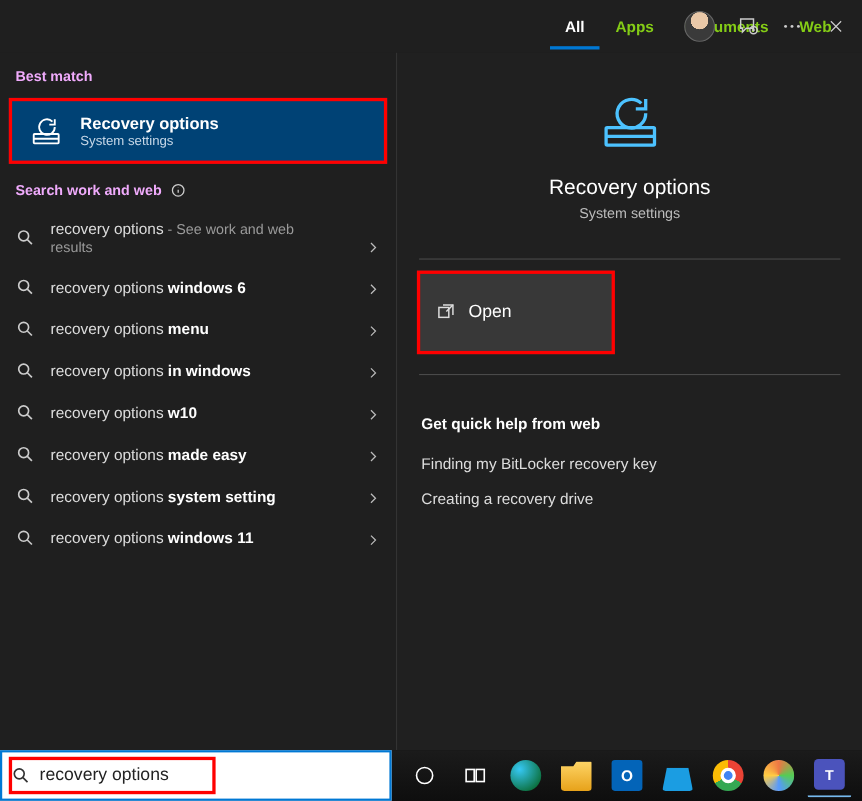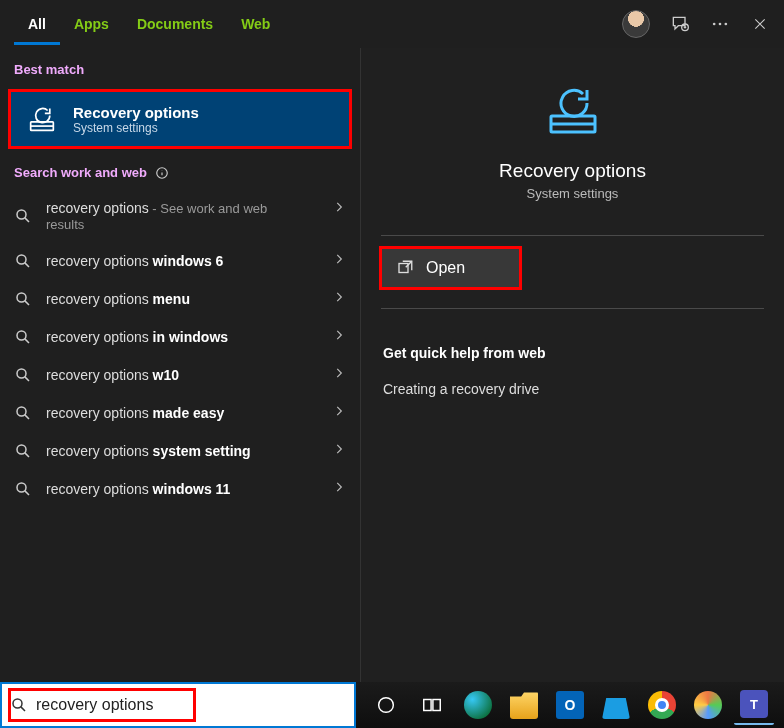--- a/index.html
+++ b/index.html
@@ -1,21 +1,21 @@
 <!DOCTYPE html>
 <html><head>
 <meta charset="utf-8">
 <style>
   * { margin: 0; padding: 0; box-sizing: border-box; font-family: "Segoe UI", Arial, sans-serif; }
   html, body { width: 784px; height: 728px; background: #1f1f1f; color: #fff; overflow: hidden; }
 
   
   .header {
     height: 48px; background: #1f1f1f; display: flex; align-items: center;
-    padding: 14px 14px; position: relative;
+    padding: 14px 14px; position: relative; justify-content: flex-end;
   }
   .header-tabs { display: flex; gap: 0; }
   .tab {
     padding: 12px 14px 10px; font-size: 14px; color: #84cc16; cursor: pointer;
     border-bottom: 3px solid transparent;
     font-weight: bold;
   }
   .tab.active { color: #fff; border-bottom-color: #0078d4; font-weight: 600; }
   .tab .chev { font-size: 10px; margin-left: 4px; }
   .header-right {
@@ -50,43 +50,43 @@
     display: flex; align-items: center; gap: 14px;
     padding: 10px 14px; background: #004275; cursor: pointer;
     border: 3px solid #ff0000; margin: 2px 8px 2px 8px;
   }
   .bm-icon { width: 34px; height: 34px; display:flex; align-items:center; justify-content:center;}
   .bm-title { font-size: 15px; font-weight: 600; }
   .bm-sub { font-size: 12px; color: #c7d8e8; }
 
   
   .sug-row {
-    display: flex; align-items: flex-start; gap: 29px;
+    display: flex; align-items: flex-end; gap: 29px;
     padding: 10px 14px; cursor: pointer;
     justify-content: space-between;
   }
   .sug-left { display:flex; align-items:center; gap: 14px; min-width:0;}
   .sug-icon { width: 18px; height: 18px; flex-shrink:0;}
   .sug-text { font-size: 14px; color: #ddd; }
   .sug-text b { font-weight: 600; color: #fff; }
   .sug-sub  { font-size: 13px; color: #9a9a9a; }
   .chev-r   { width:14px; height:14px; color:#bbb; flex-shrink:0;}
 
   
   .preview-top { text-align: center; padding: 30px 20px 24px; }
   .preview-icon { width: 64px; height: 64px; margin: 0 auto 18px; }
   .preview-title { font-size: 19px; font-weight: 400; }
   .preview-sub { font-size: 13px; color: #bbb; margin-top: 4px; }
   .hr { height:1px; background:#4a4a4a; margin: 10px 20px; }
 
   .open-row {
     display:flex; align-items:center; gap:12px;
-    background:#383838; margin: 0 18px; padding: 10px 14px;
+    background:#383838; margin: 0 18px; padding: 26px 14px;
     border: 3px solid #ff0000; cursor:pointer;
-    width: 143px;
+    width: 180px;
   }
   .open-row span.icon { width:18px; height:18px; }
 
   .help-title { font-size:14px; font-weight:600; padding: 26px 22px 12px; }
   .help-link  { font-size:14px; color:#ddd; padding: 8px 22px; cursor:pointer; }
 
   
   .taskbar {
     position:absolute; left:0; right:0; bottom:0; height:46px;
     display:flex; align-items:stretch; background:#101010;
@@ -301,20 +301,21 @@
             <path d="M9 3h12v12"></path>
             <path d="M21 3l-8 8"></path>
         </svg>
       </span>
       <span>Open</span>
     </div>
 
     <div class="hr" style="margin-top:18px"></div>
 
     <div class="help-title">Get quick help from web</div>
+    <div class="help-link">Finding my BitLocker recovery key</div>
     <div class="help-link">Creating a recovery drive</div>
   </div>
 </div>
 
 <div class="taskbar">
   <div class="search-wrap">
     <div class="search-red"></div>
     <span class="search-icon">
       <svg viewBox="0 0 24 24" fill="none" stroke="currentColor" stroke-width="2">
           <circle cx="10" cy="10" r="6"></circle>

